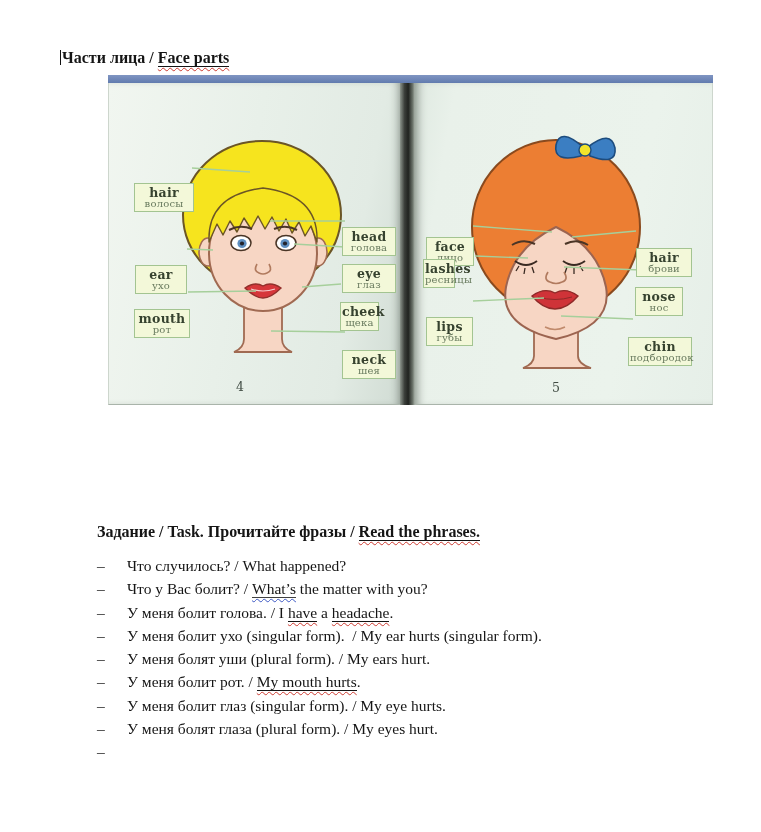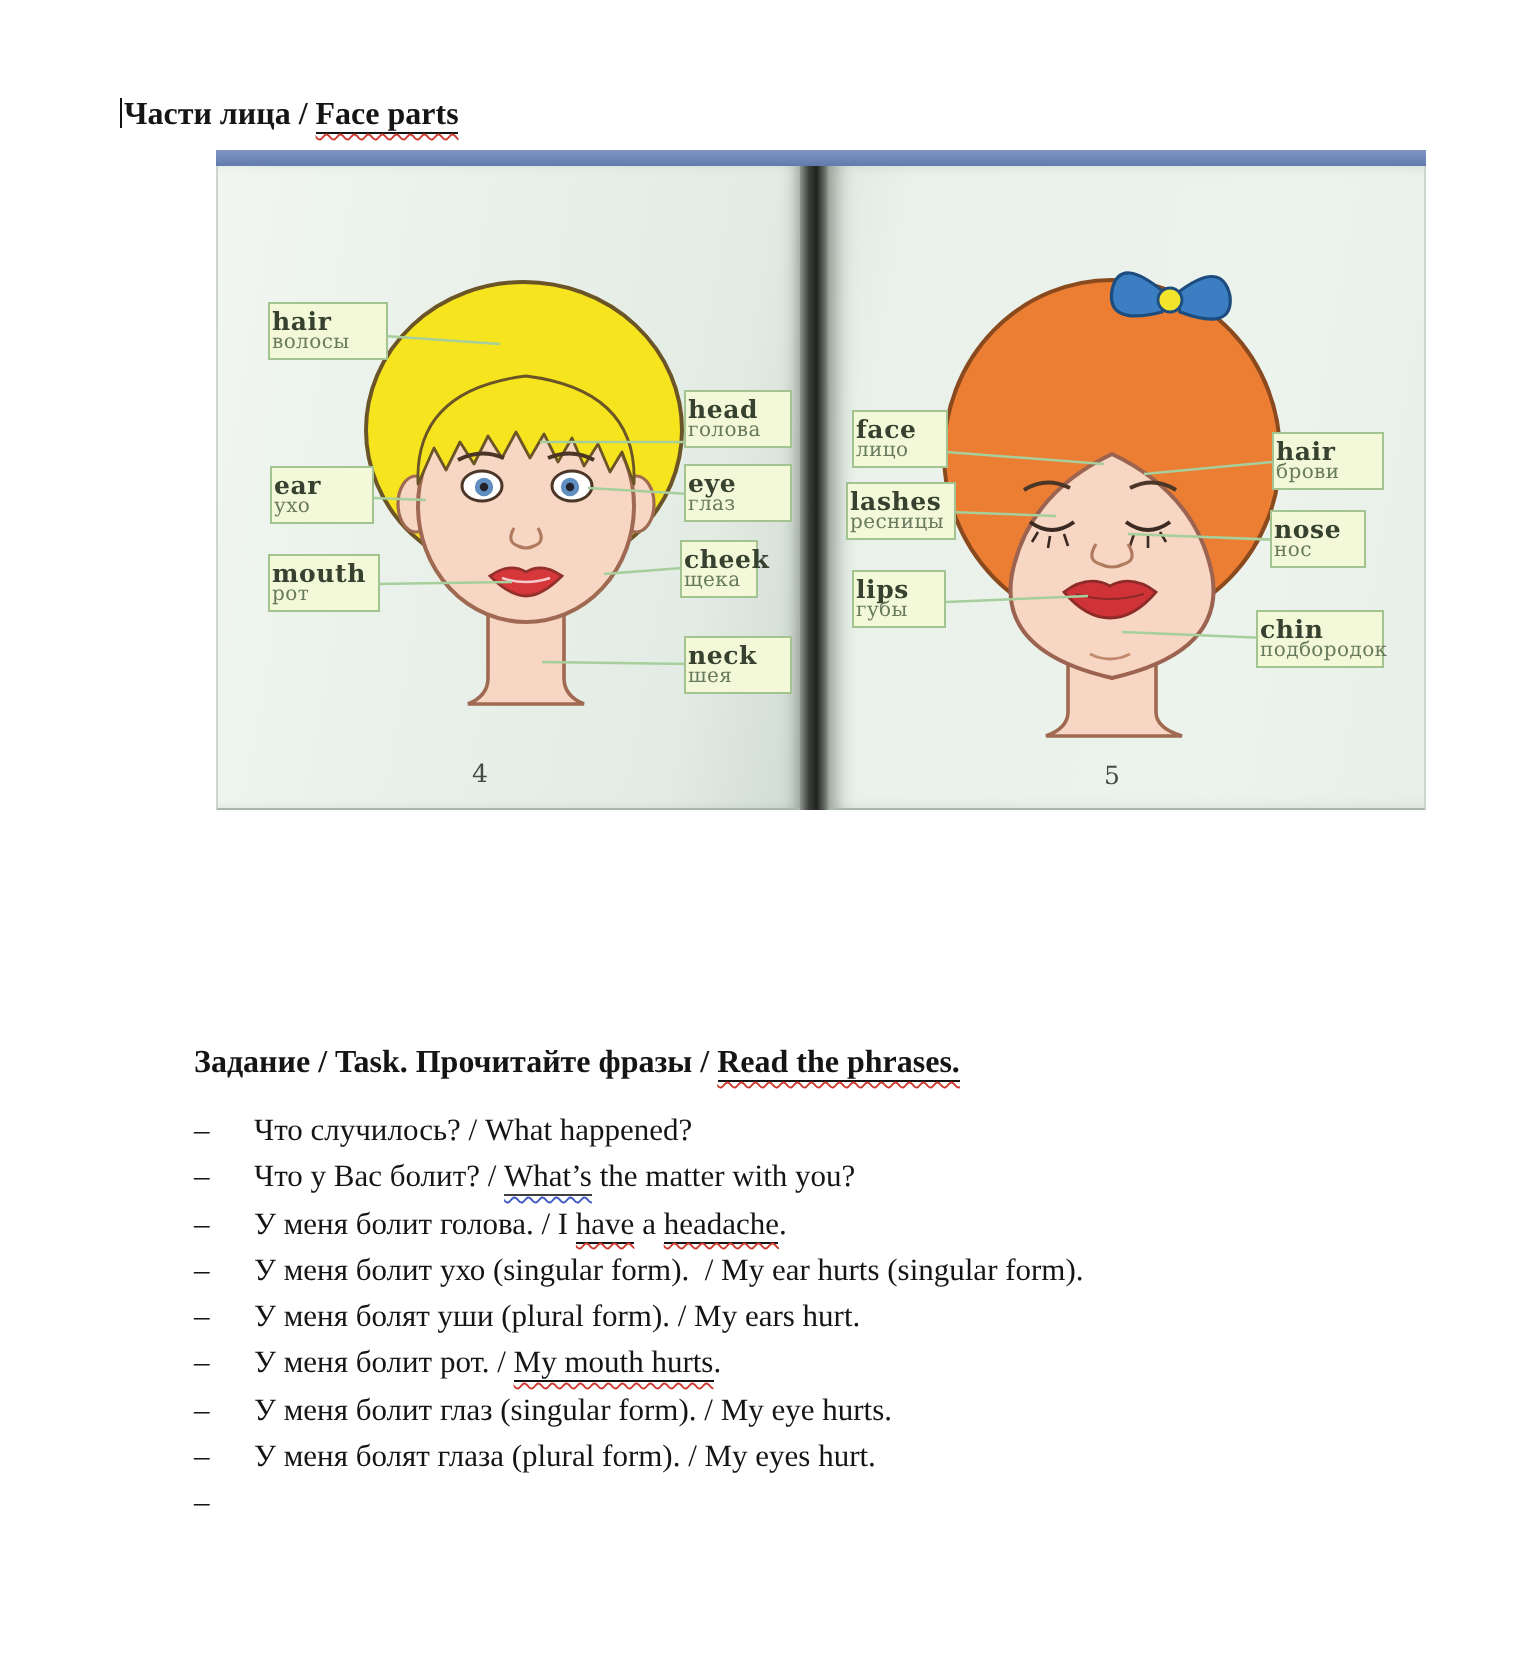--- a/index.html
+++ b/index.html
@@ -43,22 +43,22 @@
     background:linear-gradient(100deg,#dfe9e1 0%,#e9f1ea 12%,#ebf3ec 70%,#e6efe8 100%);
     border-right:1px solid #cdd6cd; border-bottom:1px solid #a9b4aa;
     box-shadow:inset 9px 0 10px -6px rgba(50,60,50,.55);
   }
   .spine { position:absolute; left:292px; top:8px; width:15px; height:322px;
     background:linear-gradient(to right,#8d968d 0%,#3b3f3a 30%,#20231f 55%,#6d756c 85%,#aab3aa 100%); }
   .book svg { position:absolute; left:0; top:0; }
   
   .lbl {
     position:absolute; background:#f3f8d9; border:1px solid #a3c491;
-    text-align:left; padding:2px 1px 1px;
-    font-family:"DejaVu Serif", serif; line-height:1.05;
+    text-align:center; padding:2px 1px 1px;
+    font-family:"DejaVu Serif", serif; line-height:1.05;margin-top:32px;
   }
   .lbl .en { font-size:12.5px; font-weight:bold; color:#36422f; letter-spacing:.3px; }
   .lbl .ru { font-size:10px; color:#687a5e; letter-spacing:.2px; }
   .pagenum { position:absolute; font-family:"DejaVu Serif", serif;
     font-size:12.5px; color:#414c44; }
   
   .task {
     position:absolute; top:521px; left:97px; width:620px;
     font-size:16px; font-weight:bold; line-height:22px;
   }
@@ -173,21 +173,21 @@
         <div class="ru">шея</div>
       </div>
     <div class="lbl" style="left:318px;top:130px;width:48px">
         <div class="en">face</div>
         <div class="ru">лицо</div>
       </div>
     <div class="lbl" style="left:528px;top:141px;width:56px">
         <div class="en">hair</div>
         <div class="ru">брови</div>
       </div>
-    <div class="lbl" style="left:315px;top:166px;width:55px">
+    <div class="lbl" style="left:315px;top:152px;width:32px">
         <div class="en">lashes</div>
         <div class="ru">ресницы</div>
       </div>
     <div class="lbl" style="left:527px;top:180px;width:48px">
         <div class="en">nose</div>
         <div class="ru">нос</div>
       </div>
     <div class="lbl" style="left:318px;top:210px;width:47px">
         <div class="en">lips</div>
         <div class="ru">губы</div>

